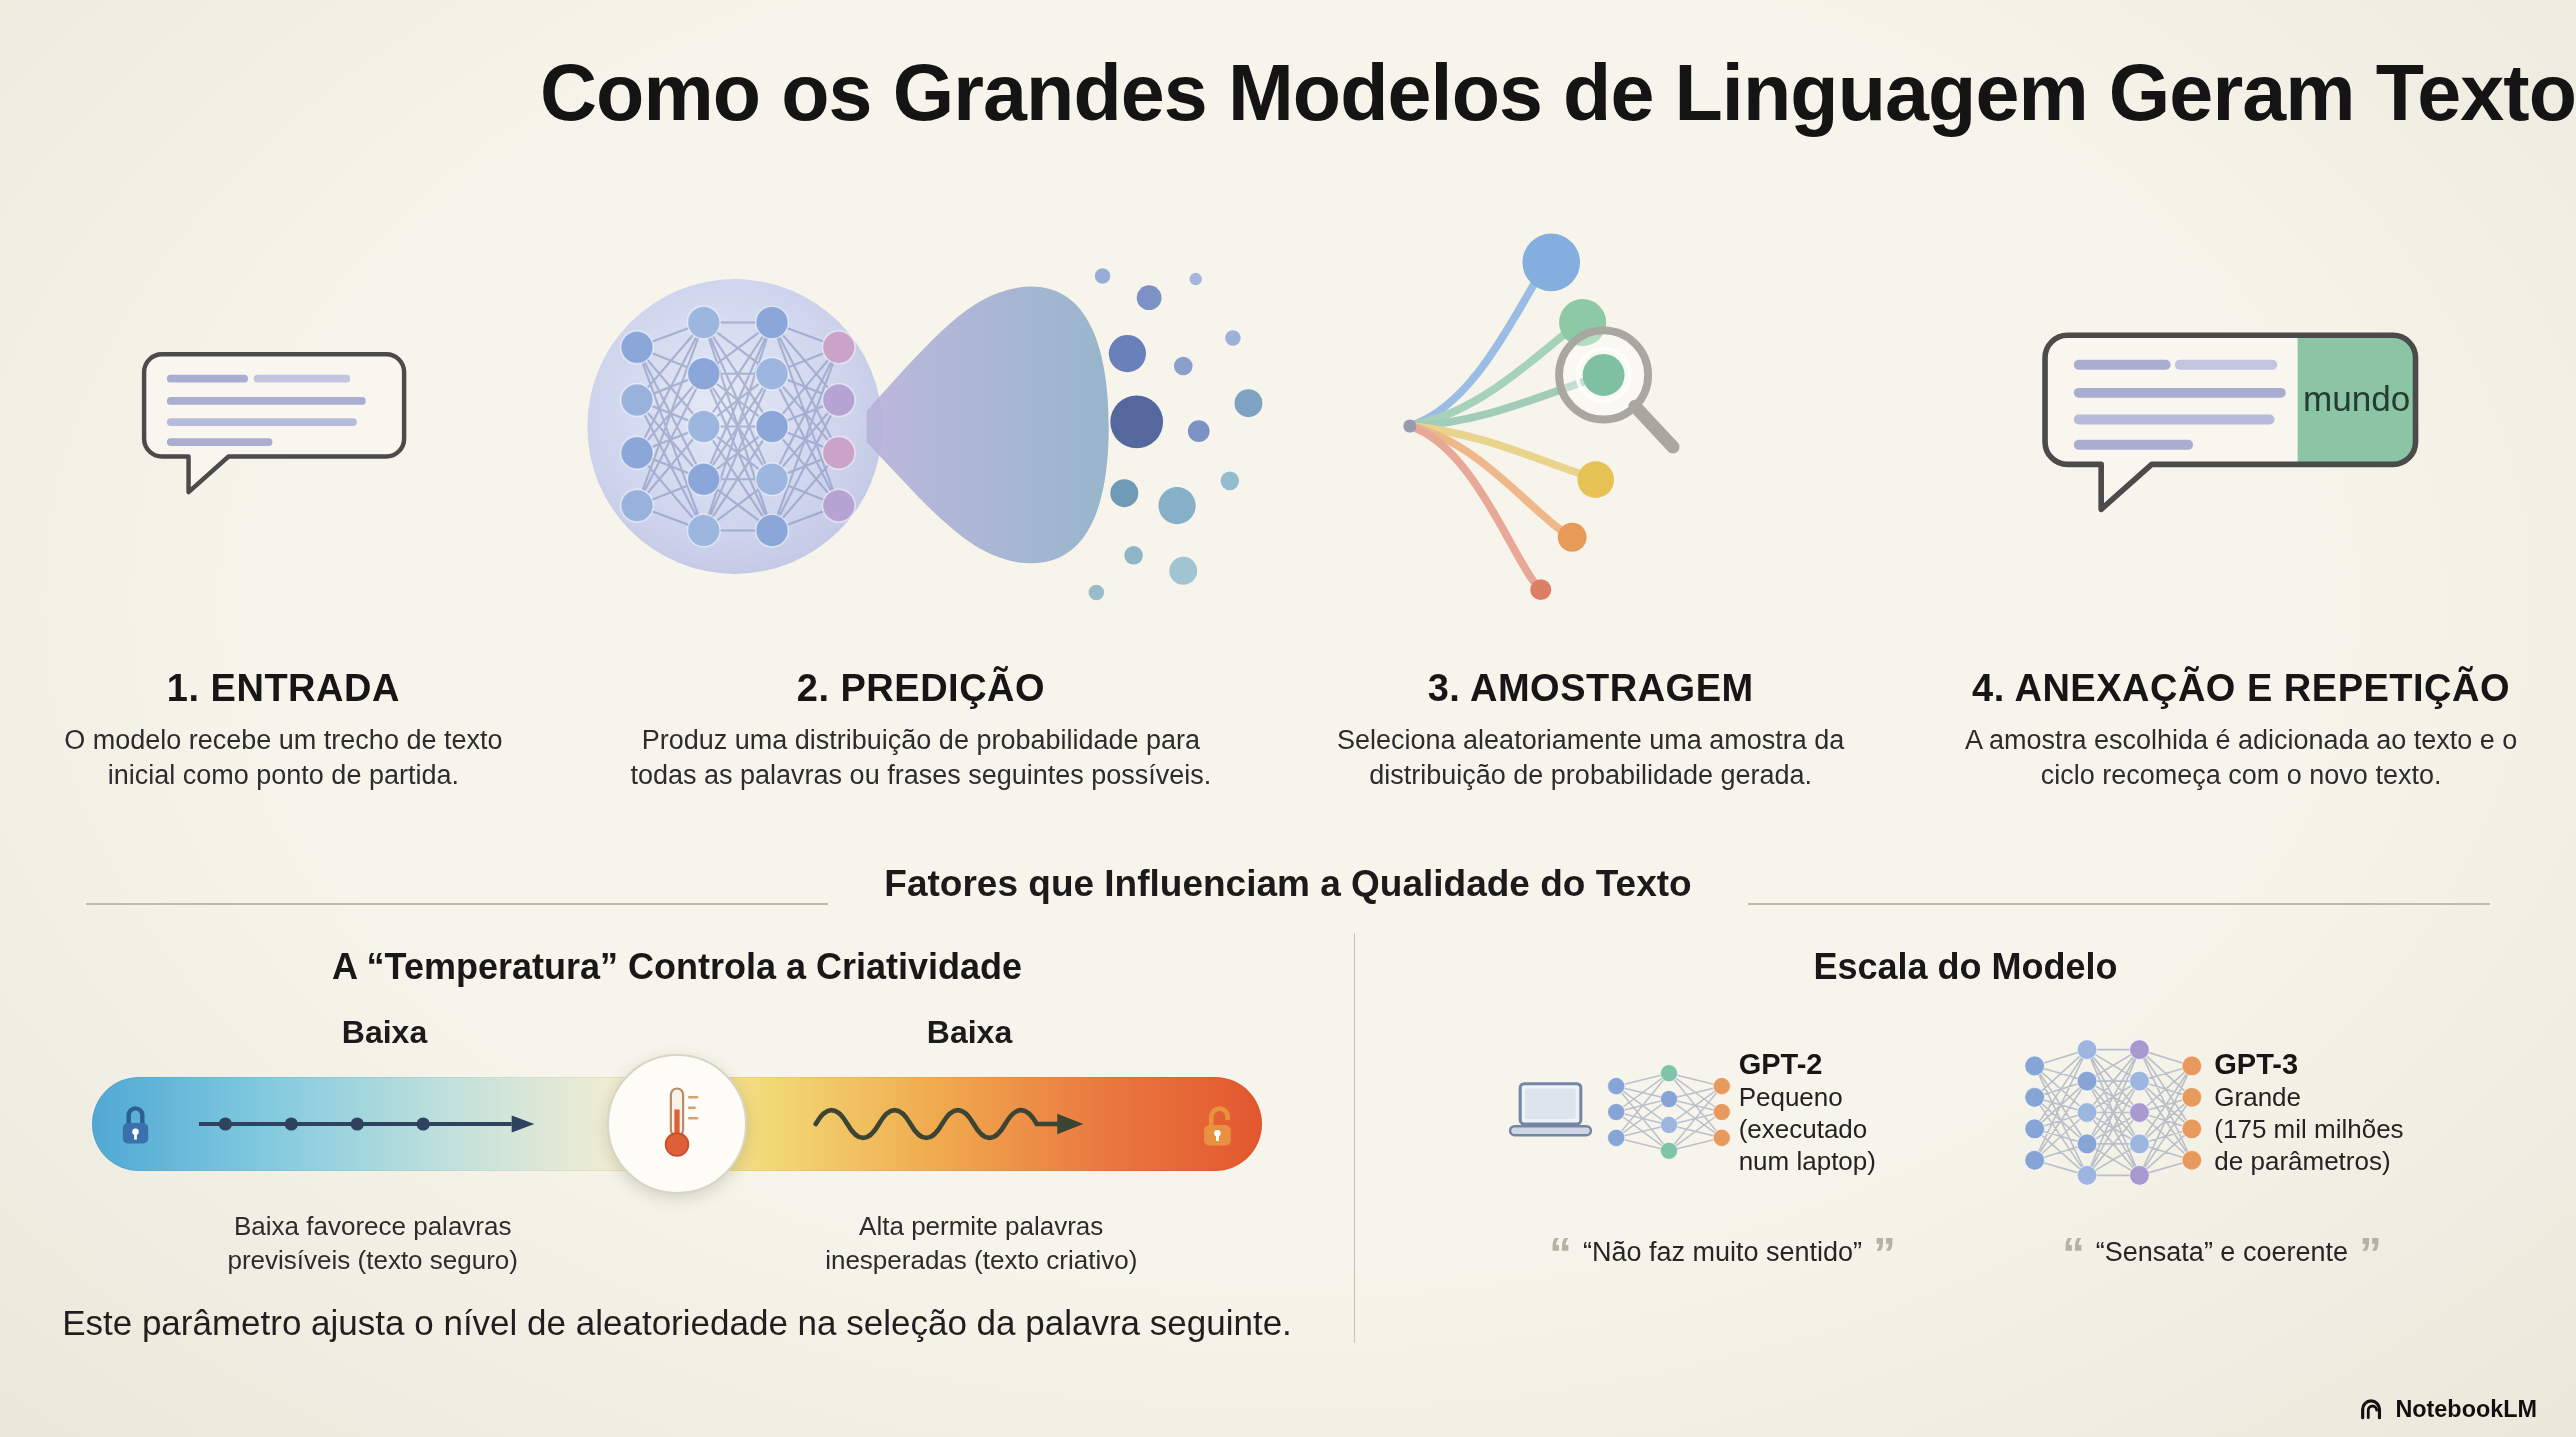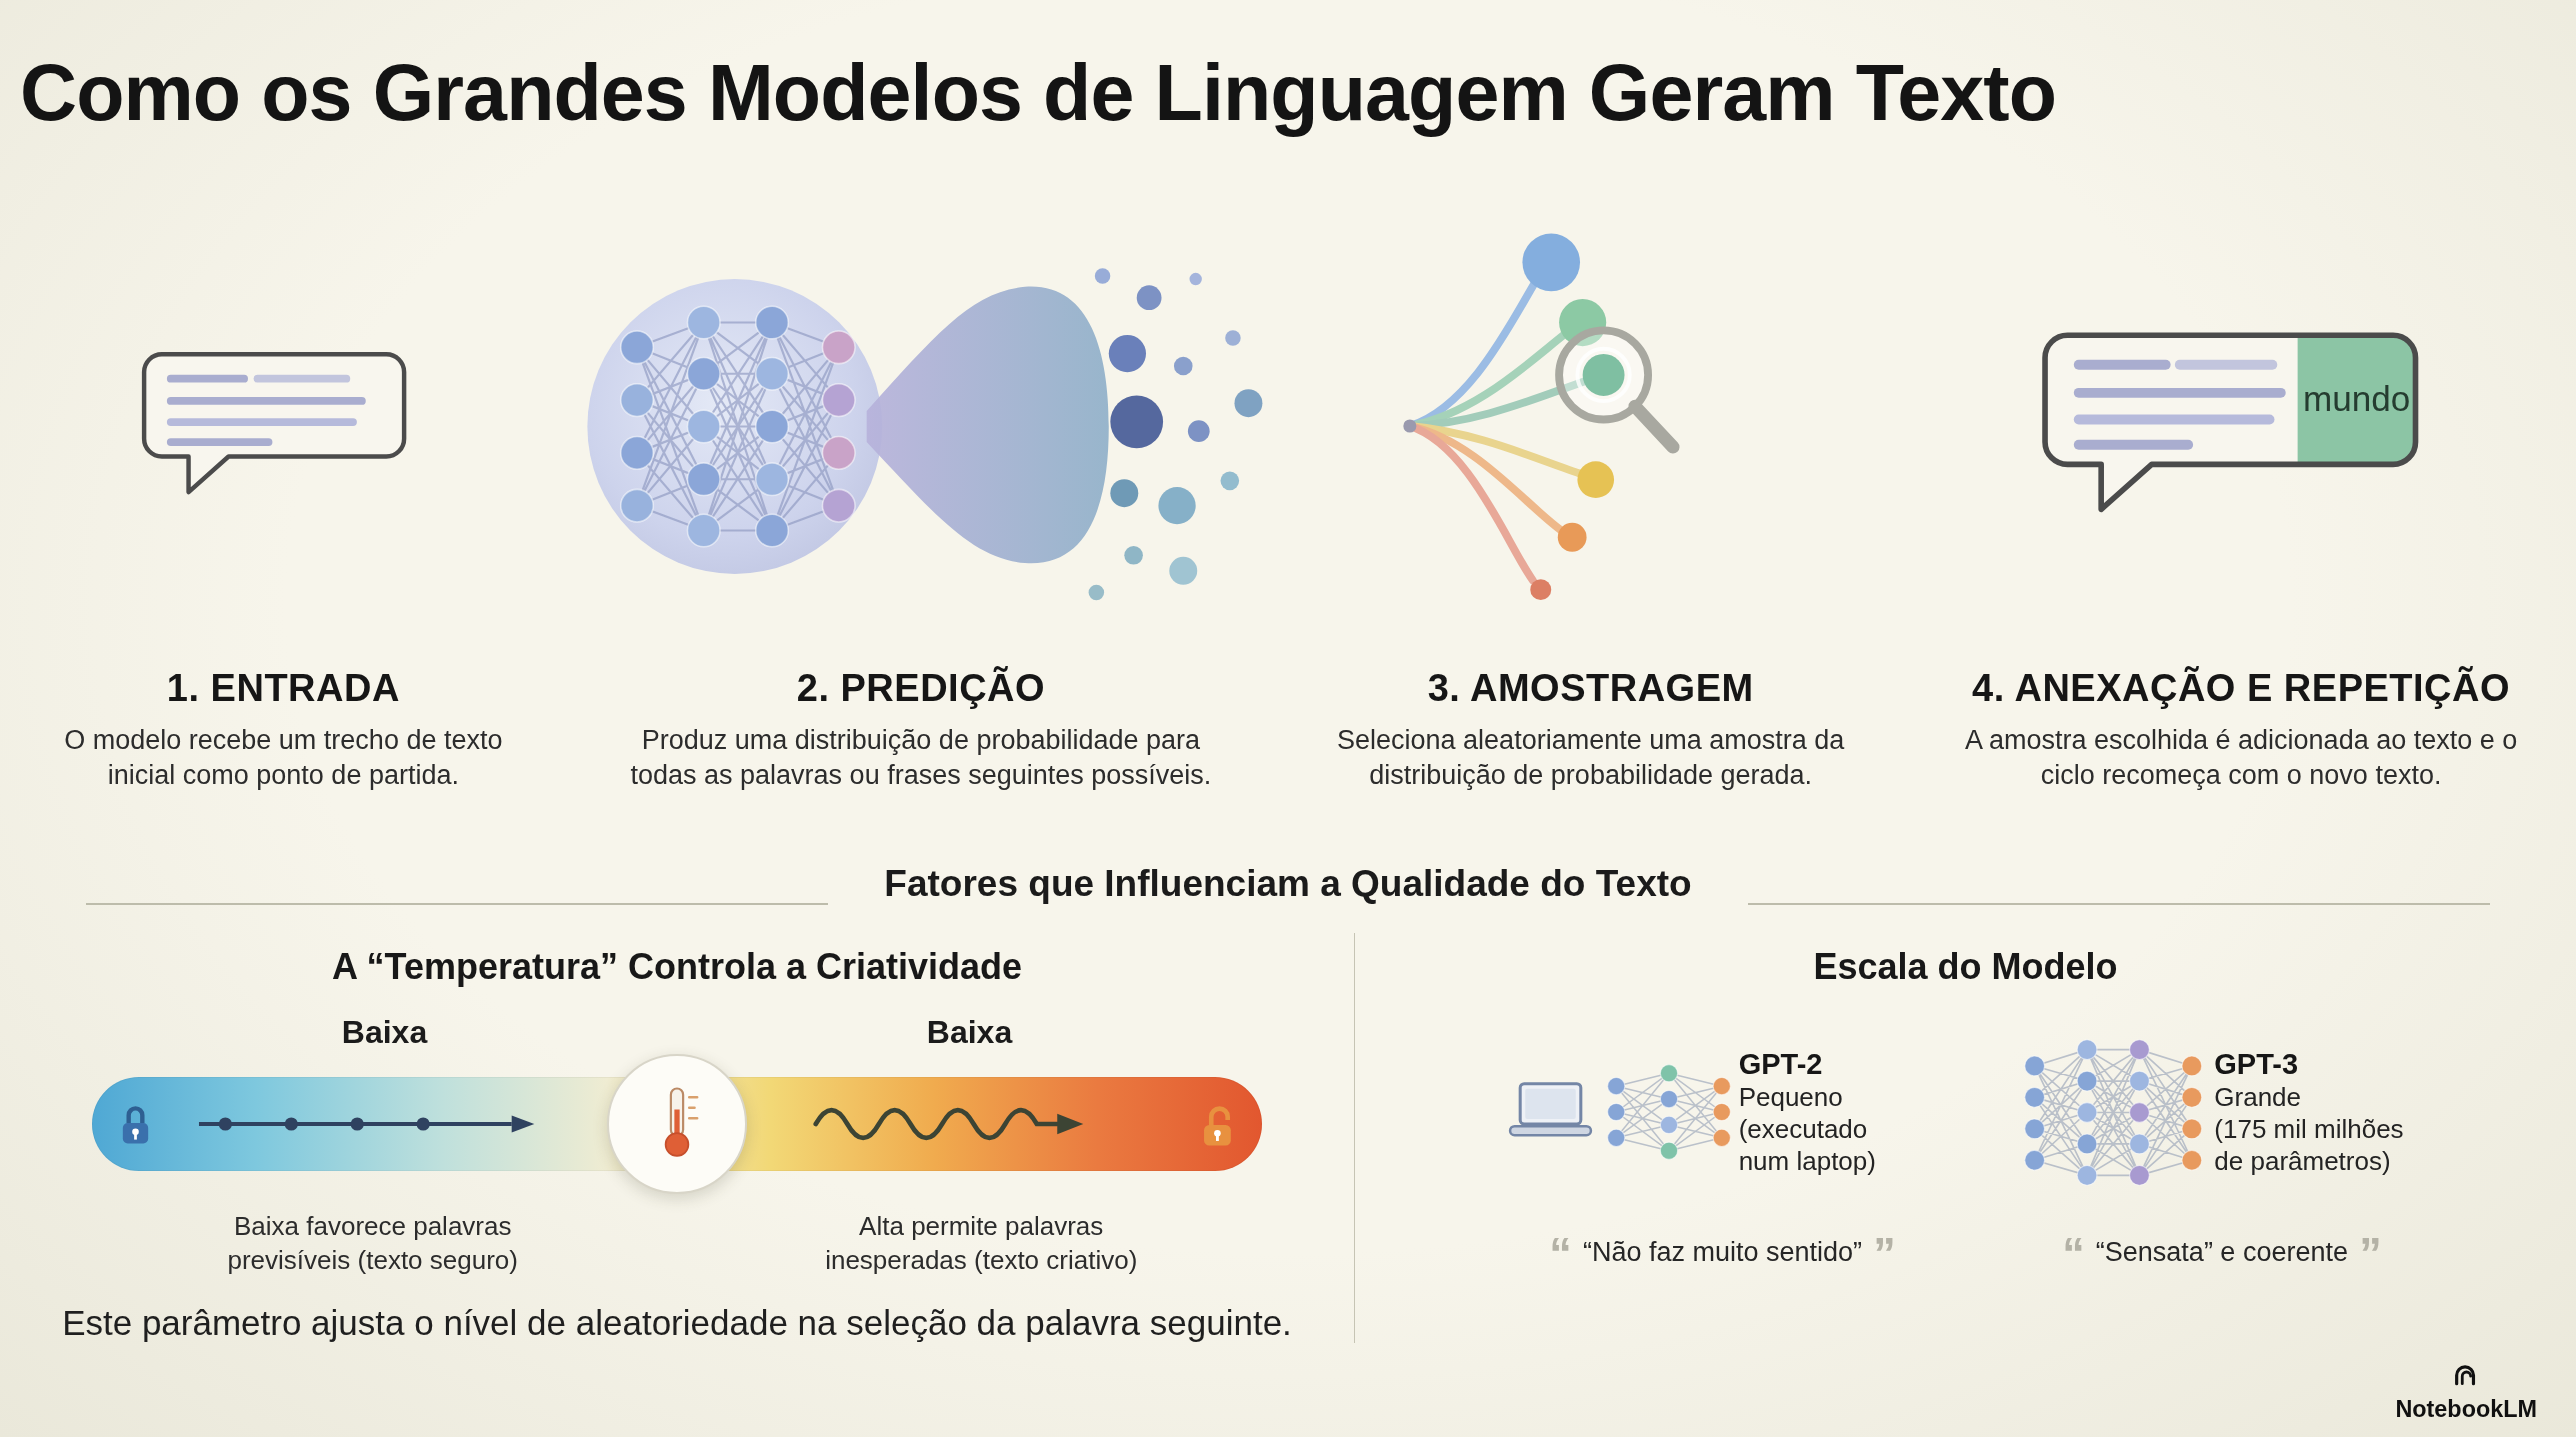--- a/index.html
+++ b/index.html
@@ -7,21 +7,21 @@
   body{
     font-family:"Liberation Sans","DejaVu Sans",sans-serif;
     background:radial-gradient(ellipse at 50% 42%, #f7f5eb 55%, #eae8da 100%);
     color:#1b1b1b;
     position:relative;
     overflow:hidden;
   }
   svg text{font-family:inherit}
 
   .title{
-    text-align:left;
+    text-align:right;
     padding-top:47px;
     font-size:79px;
     font-weight:600;
     letter-spacing:-0.9px;
     color:#141414;
     padding-left:20px;
   }
 
   
   .steps{
@@ -80,21 +80,21 @@
   .model-line{font-size:26px;line-height:1.24;color:#232323}
   .model-text .detail{max-width:215px}
   .quotes-row{display:flex;justify-content:space-evenly;margin-top:43px}
   .quote{font-size:27px;color:#262626;display:flex;align-items:flex-start;gap:11.2px}
   .qmark{color:#b4b2a6;font-size:45px;line-height:.75;font-weight:700}
   .qmark.close{align-self:flex-end}
 
   .footer-brand{
     position:absolute;right:39px;bottom:15px;
     display:flex;align-items:center;gap:9.4px;
-    font-size:23.4px;font-weight:700;color:#101010;flex-direction:column;
+    font-size:23.4px;font-weight:700;color:#101010;
   }
 </style>
 </head>
 <body>
 
 <h1 class="title">Como os Grandes Modelos de Linguagem Geram Texto</h1>
 
 <div class="steps">
 
   <div class="step">

